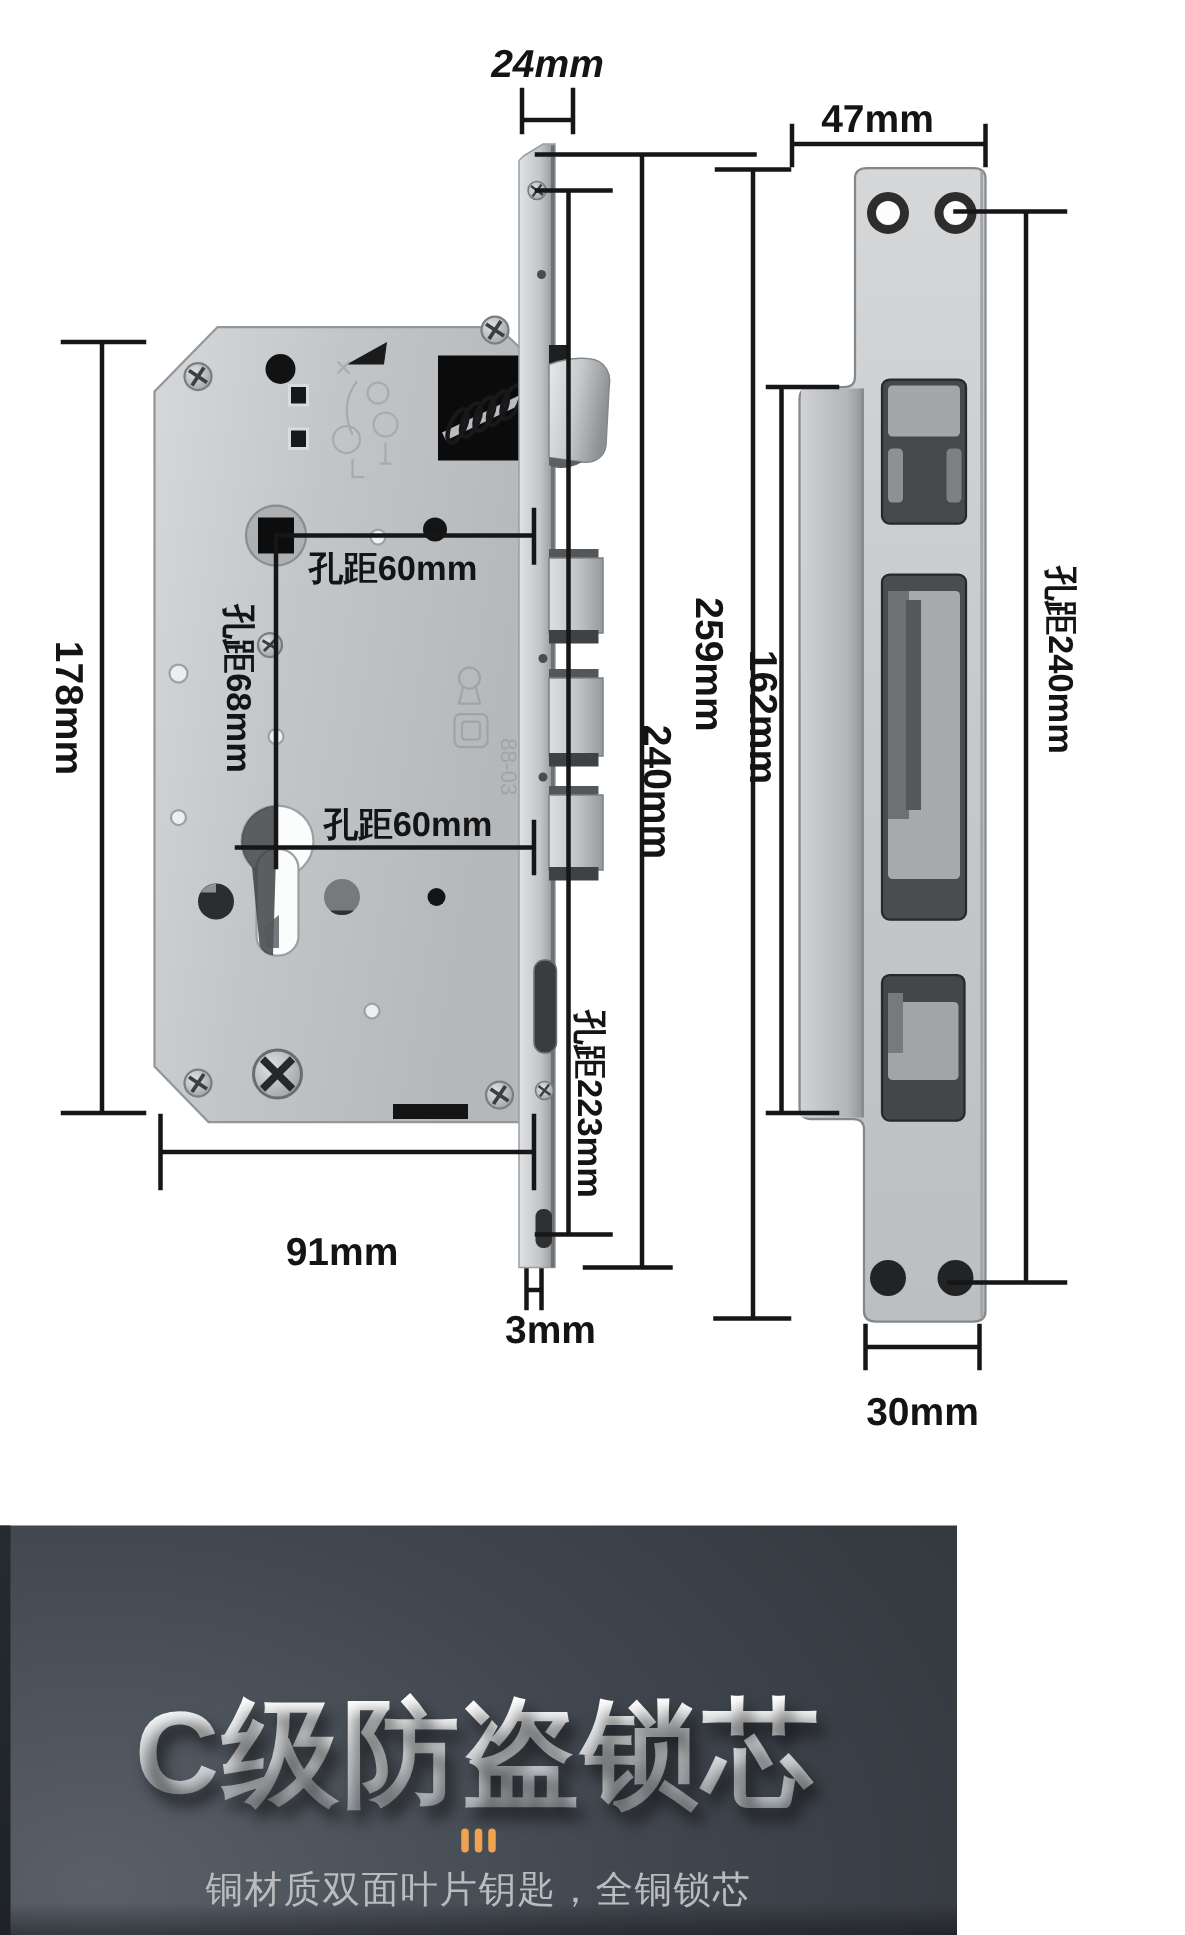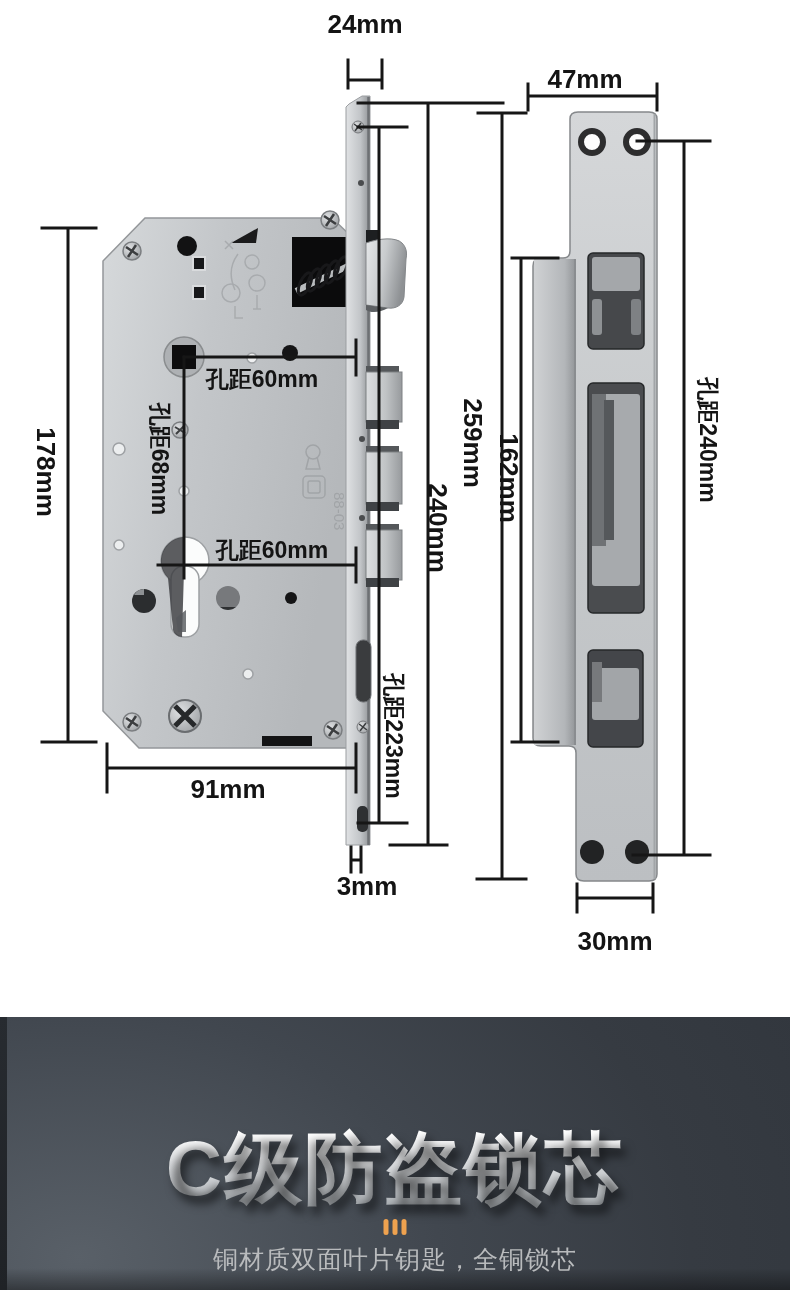--- a/index.html
+++ b/index.html
@@ -5,21 +5,21 @@
   html,body{margin:0;padding:0;background:#ffffff;}
   .page{position:relative;width:790px;height:1290px;background:#ffffff;overflow:hidden;
         font-family:"Liberation Sans",sans-serif;}
   .diagram{position:absolute;left:0;top:0;width:790px;height:1017px;background:#ffffff;}
   svg{position:absolute;left:0;top:0;}
   .dim{position:absolute;font-family:"Liberation Sans",sans-serif;font-weight:bold;
        color:#141414;white-space:nowrap;transform:translate(-50%,-50%);line-height:1;}
   .dim.lg{font-size:26px;}
   .dim.md{font-size:23px;}
   .dim.v{transform:translate(-50%,-50%) rotate(90deg);}
-  .banner{position:absolute;left:0;top:1017px;width:790px;height:273px;
+  .banner{position:absolute;left:0;top:1017px;width:638px;height:273px;
      background:
        linear-gradient(to bottom, rgba(0,0,0,0) 92%, rgba(0,0,0,0.38) 100%),
        radial-gradient(900px 620px at 10% 88%, #596068 0%, #41474f 40%, #363b42 68%, #30353c 100%);
   }
   .banner-edge{position:absolute;left:0;top:0;width:7px;height:273px;
        background:linear-gradient(to bottom,#272b30,#1f2226);}
   .banner-title{position:absolute;left:50%;top:100px;transform:translateX(-50%);
        margin:0;font-size:78px;font-weight:bold;letter-spacing:2px;color:#e9ebed;
        background:linear-gradient(to bottom,#ffffff 15%,#d4d7da 55%,#9aa0a5 100%);
        -webkit-background-clip:text;background-clip:text;-webkit-text-fill-color:transparent;
@@ -261,27 +261,27 @@
         <path d="M379,127 V823 M358,127 H407 M358,823 H407"></path>
         <path d="M428,103 V845 M358,103 H503 M390,845 H447"></path>
         <path d="M351,847 V872 M361,847 V872 M351,860 H361"></path>
         <path d="M502,113 V879 M478,113 H526 M477,879 H526"></path>
         <path d="M521,258 V742 M512,258 H558 M512,742 H558"></path>
         <path d="M684,141 V855 M637,141 H710 M633,855 H710"></path>
         <path d="M577,884 V912 M653,884 V912 M577,898 H653"></path>
       </g>
     </svg>
 
-    <div class="dim lg" style="left:365px;top:24px;">24mm</div>
+    <div class="dim lg" style="left:365px;top:42px;font-style:italic;">24mm</div>
     <div class="dim lg" style="left:585px;top:79px;">47mm</div>
     <div class="dim lg v" style="left:46px;top:472px;">178mm</div>
     <div class="dim md" style="left:262px;top:379px;">孔距60mm</div>
     <div class="dim md v" style="left:159px;top:459px;">孔距68mm</div>
     <div class="dim md" style="left:272px;top:550px;">孔距60mm</div>
-    <div class="dim lg" style="left:228px;top:789px;">91mm</div>
+    <div class="dim lg" style="left:228px;top:834px;">91mm</div>
     <div class="dim md v" style="left:393px;top:736px;">孔距223mm</div>
     <div class="dim lg v" style="left:438px;top:528px;">240mm</div>
     <div class="dim lg" style="left:367px;top:886px;">3mm</div>
     <div class="dim lg v" style="left:473px;top:443px;">259mm</div>
     <div class="dim lg v" style="left:509px;top:478px;">162mm</div>
     <div class="dim md v" style="left:707px;top:440px;">孔距240mm</div>
     <div class="dim lg" style="left:615px;top:927px;margin-top:14px;">30mm</div>
   </div>
 
   <div class="banner">

